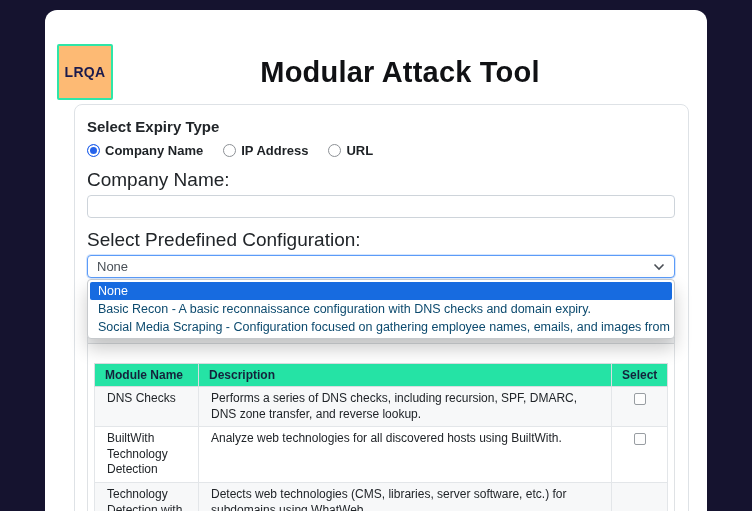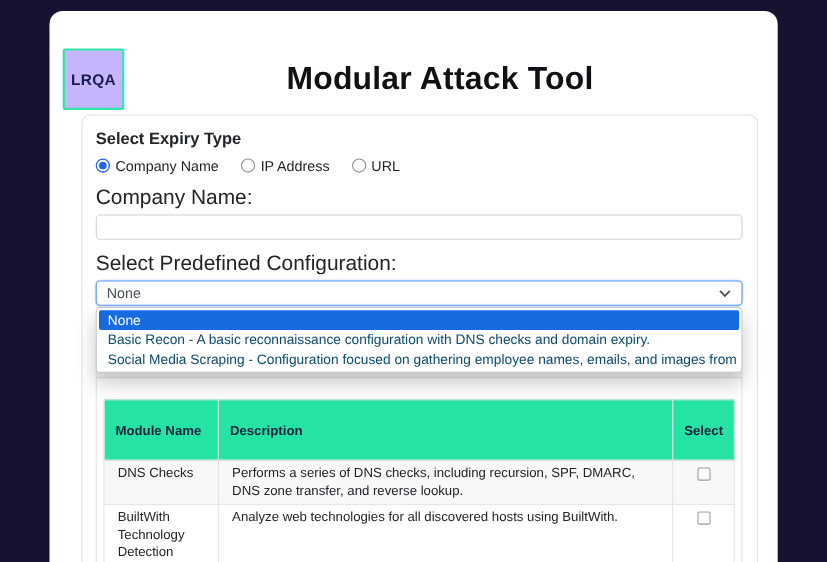--- a/index.html
+++ b/index.html
@@ -21,21 +21,21 @@
     display: flex;
     align-items: center;
     margin: 34px 20px 0 12px;
   }
   .logo-box {
     width: 56px; height: 56px;
     border: 2px solid #2ee6a8;
     border-radius: 2px;
     display: flex; align-items: center; justify-content: center;
     flex: 0 0 auto;
-    background: #c4b5fd;
+    background: #fdba74;
   }
   .logo-text {
     font-size: 14px; font-weight: 700; color: #1b1b4d; letter-spacing: 0.3px;
   }
   .page-title {
     flex: 1;
     text-align: center;
     font-size: 29px;
     font-weight: 700;
     color: #101114;
@@ -57,20 +57,21 @@
     color: #212529;
     margin: 2px 0 8px 0;
   }
   .radio-row {
     display: flex;
     align-items: center;
     gap: 20px;
     margin-bottom: 11px;
     font-size: 13px;
     color: #1d2125;
+    font-weight: bold;
   }
   .radio-option { display: flex; align-items: center; gap: 5px; cursor: default; }
   .radio-dot {
     width: 13px; height: 13px;
     border-radius: 50%;
     border: 1px solid #8d9196;
     background: #fff;
     flex: 0 0 auto;
   }
   .radio-dot.checked {
@@ -160,21 +161,21 @@
     border-collapse: collapse;
     font-size: 12px;
     color: #212529;
     table-layout: fixed;
   }
   table.modules th {
     background: #25e3a5;
     color: #14233c;
     font-weight: 700;
     text-align: left;
-    padding: 20px 10px;
+    padding: 4px 10px;
     border: 1px solid #d9dde1;
     font-size: 12px;
   }
   table.modules th.col-select, table.modules td.cell-select { width: 56px; text-align: center; }
   table.modules th.col-module { width: 104px; }
   table.modules td {
     padding: 4px 12px;
     border: 1px solid #e3e6e9;
     vertical-align: top;
     line-height: 1.3;

